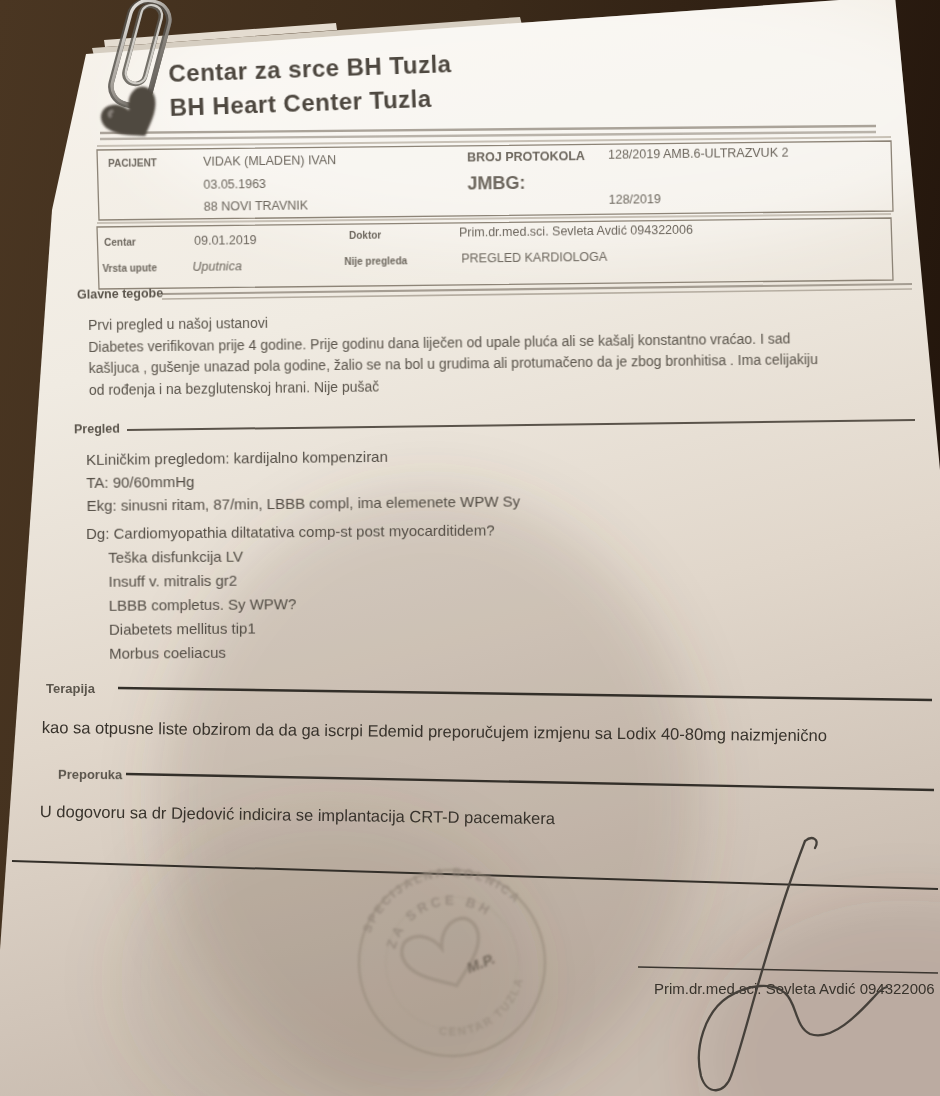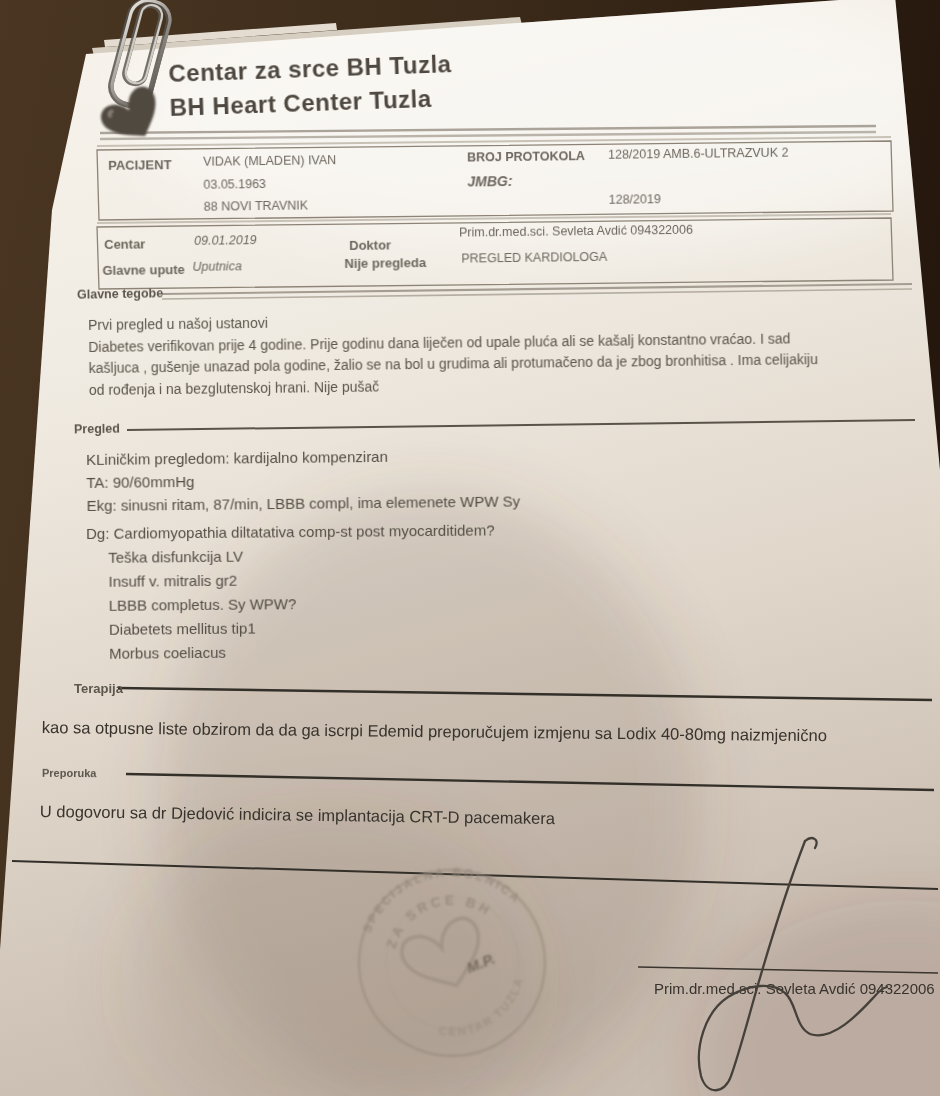--- a/index.html
+++ b/index.html
@@ -5,21 +5,21 @@
   html,body{margin:0;padding:0;background:#1d1209;}
   #stage{
     position:relative;width:940px;height:1096px;overflow:hidden;
     background:linear-gradient(100deg,#4a3622 0%,#3c2b1a 42%,#2a1b10 78%,#1e1209 100%);
     font-family:"Liberation Sans",sans-serif;
   }
   .abs{position:absolute;}
   .soft{filter:blur(0.45px);}
   .mid{filter:blur(0.3px);}
   .hdr{font-weight:bold;font-size:24px;color:#4e4840;letter-spacing:.5px;}
-  .boxlabel{font-weight:bold;font-size:13px;color:#6d675e;}
+  .boxlabel{font-weight:bold;font-size:10px;color:#6d675e;}
   .boxval{font-size:12.5px;color:#6d675e;}
   .sec{font-weight:bold;font-size:12.5px;color:#5c564d;}
   .para{font-size:14px;line-height:21.5px;color:#5b554c;}
   .exam{font-size:15px;line-height:23px;color:#544e46;}
   .dg{font-size:15px;line-height:24px;color:#544e46;}
   .dg .ind{padding-left:22px;}
   .big{font-size:16.5px;color:#38332c;}
   .signame{font-size:15px;color:#38332c;}
   svg{position:absolute;left:0;top:0;}
 </style>
@@ -129,30 +129,30 @@
     <div class="hdr" style="margin-top:6px;">BH Heart Center Tuzla</div>
   </div>
 
   <div class="abs soft" style="left:0;top:0;width:940px;height:240px;transform:rotate(-0.7deg);transform-origin:100px 150px;">
     <div class="abs boxlabel" style="left:108px;top:158px;">PACIJENT</div>
     <div class="abs boxval" style="left:203px;top:156px;">VIDAK (MLADEN) IVAN</div>
     <div class="abs boxval" style="left:203px;top:179px;">03.05.1963</div>
     <div class="abs boxval" style="left:203px;top:201px;">88 NOVI TRAVNIK</div>
     <div class="abs boxlabel" style="left:467px;top:155px;font-size:12.5px;">BROJ PROTOKOLA</div>
     <div class="abs boxval" style="left:608px;top:154px;">128/2019 AMB.6-ULTRAZVUK 2</div>
-    <div class="abs boxlabel" style="left:467px;top:178px;font-size:14px;font-style:italic;">JMBG:</div>
+    <div class="abs boxlabel" style="left:467px;top:178px;font-size:18px;">JMBG:</div>
     <div class="abs boxval" style="left:608px;top:199px;">128/2019</div>
   </div>
 
   <div class="abs soft" style="left:0;top:0;width:940px;height:320px;transform:rotate(-0.7deg);transform-origin:100px 230px;">
     <div class="abs boxlabel" style="left:104px;top:237px;">Centar</div>
-    <div class="abs boxval" style="left:194px;top:235px;font-style:italic;">09.01.2019</div>
-    <div class="abs boxlabel" style="left:349px;top:233px;margin-top:8px;">Doktor</div>
+    <div class="abs boxval" style="left:194px;top:235px;">09.01.2019</div>
+    <div class="abs boxlabel" style="left:349px;top:233px;">Doktor</div>
     <div class="abs boxval" style="left:459px;top:230px;">Prim.dr.med.sci. Sevleta Avdić 094322006</div>
-    <div class="abs boxlabel" style="left:102px;top:263px;">Glavne upute</div>
+    <div class="abs boxlabel" style="left:102px;top:263px;">Vrsta upute</div>
     <div class="abs boxval" style="left:192px;top:261px;font-style:italic;">Uputnica</div>
     <div class="abs boxlabel" style="left:344px;top:259px;">Nije pregleda</div>
     <div class="abs boxval" style="left:461px;top:256px;">PREGLED KARDIOLOGA</div>
   </div>
 
   <div class="abs sec soft" style="left:77px;top:287px;transform:rotate(-1deg);">Glavne tegobe</div>
   <div class="abs para soft" style="left:88px;top:315px;transform:rotate(-0.7deg);transform-origin:left top;">
     <div>Prvi pregled u našoj ustanovi</div>
     <div>Diabetes verifikovan prije 4 godine. Prije godinu dana  liječen od upale pluća ali se kašalj konstantno vraćao. I sad</div>
     <div>kašljuca , gušenje unazad pola godine, žalio se na bol u grudima ali protumačeno da je zbog bronhitisa . Ima celijakiju</div>
@@ -167,24 +167,24 @@
   </div>
   <div class="abs dg mid" style="left:86px;top:522px;transform:rotate(-0.5deg);transform-origin:left top;">
     <div>Dg: Cardiomyopathia diltatativa comp-st post myocarditidem?</div>
     <div class="ind">Teška disfunkcija LV</div>
     <div class="ind">Insuff v. mitralis gr2</div>
     <div class="ind">LBBB completus. Sy WPW?</div>
     <div class="ind">Diabetets mellitus tip1</div>
     <div class="ind">Morbus coeliacus</div>
   </div>
 
-  <div class="abs sec mid" style="left:46px;top:681px;font-size:13px;margin-left:28px;">Terapija</div>
+  <div class="abs sec mid" style="left:46px;top:681px;font-size:13px;">Terapija</div>
   <div class="abs big" style="left:42px;top:718px;transform:rotate(0.6deg);transform-origin:left top;">kao sa otpusne liste obzirom da  da ga iscrpi Edemid preporučujem izmjenu sa Lodix 40-80mg naizmjenično</div>
 
-  <div class="abs sec mid" style="left:42px;top:767px;font-size:11px;transform:rotate(0.3deg);">Preporuka</div>
+  <div class="abs sec mid" style="left:58px;top:767px;font-size:13px;transform:rotate(0.3deg);">Preporuka</div>
   <div class="abs big" style="left:40px;top:802px;transform:rotate(0.8deg);transform-origin:left top;">U dogovoru sa dr Djedović indicira se implantacija CRT-D pacemakera</div>
 
   <div class="abs signame" style="left:654px;top:980px;">Prim.dr.med.sci. Sevleta Avdić 094322006</div>
 
   <svg width="940" height="1096" viewBox="0 0 940 1096" style="pointer-events:none;">
     <g fill="none" stroke="#45403a" stroke-width="2.3" stroke-linecap="round" stroke-linejoin="round">
       <path d="M 805 841 C 812 835 820 839 815 848"></path>
       <path d="M 805 841 C 793 872 775 926 757 988 C 749 1016 739 1054 731 1076 C 725 1094 707 1096 701 1076 C 694 1048 705 1012 728 997 C 749 984 773 982 785 993 C 797 1003 795 1027 810 1034 C 833 1042 860 1012 874 997 C 879 991 883 988 887 987"></path>
     </g>
   </svg>

